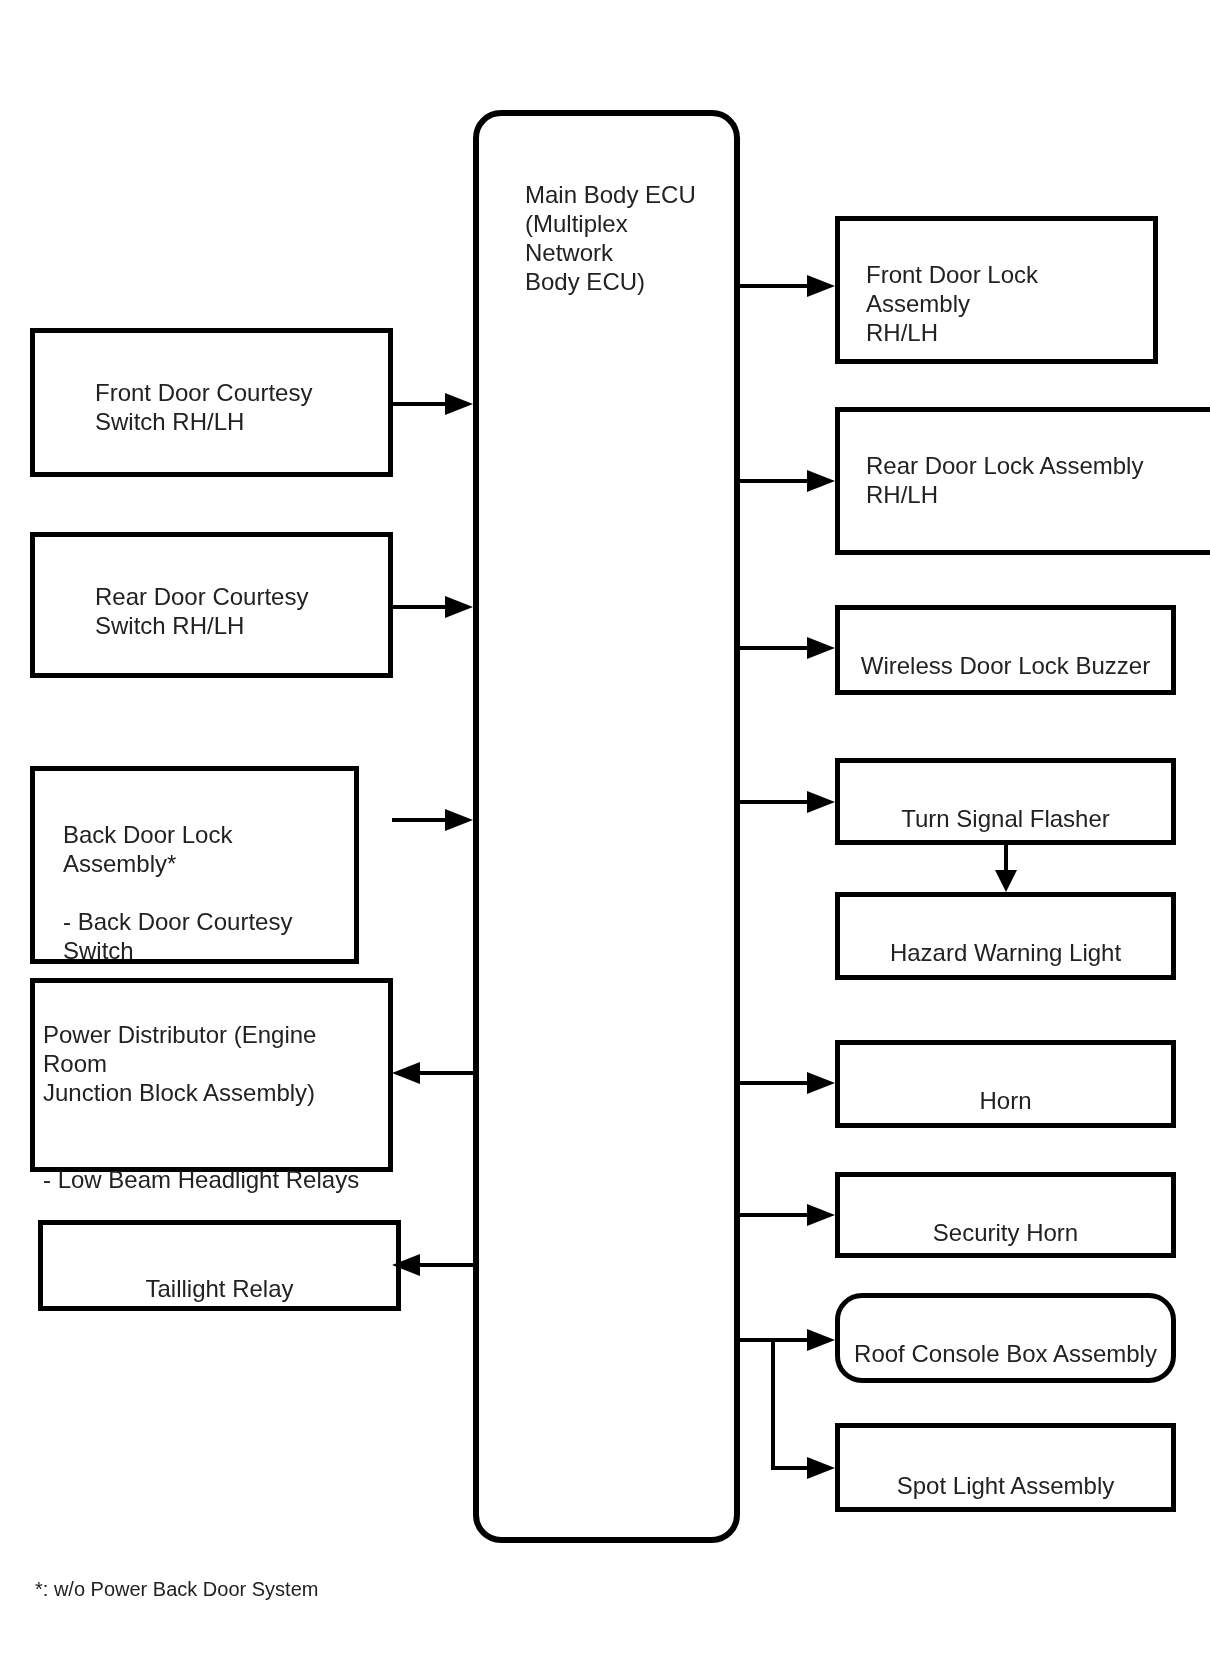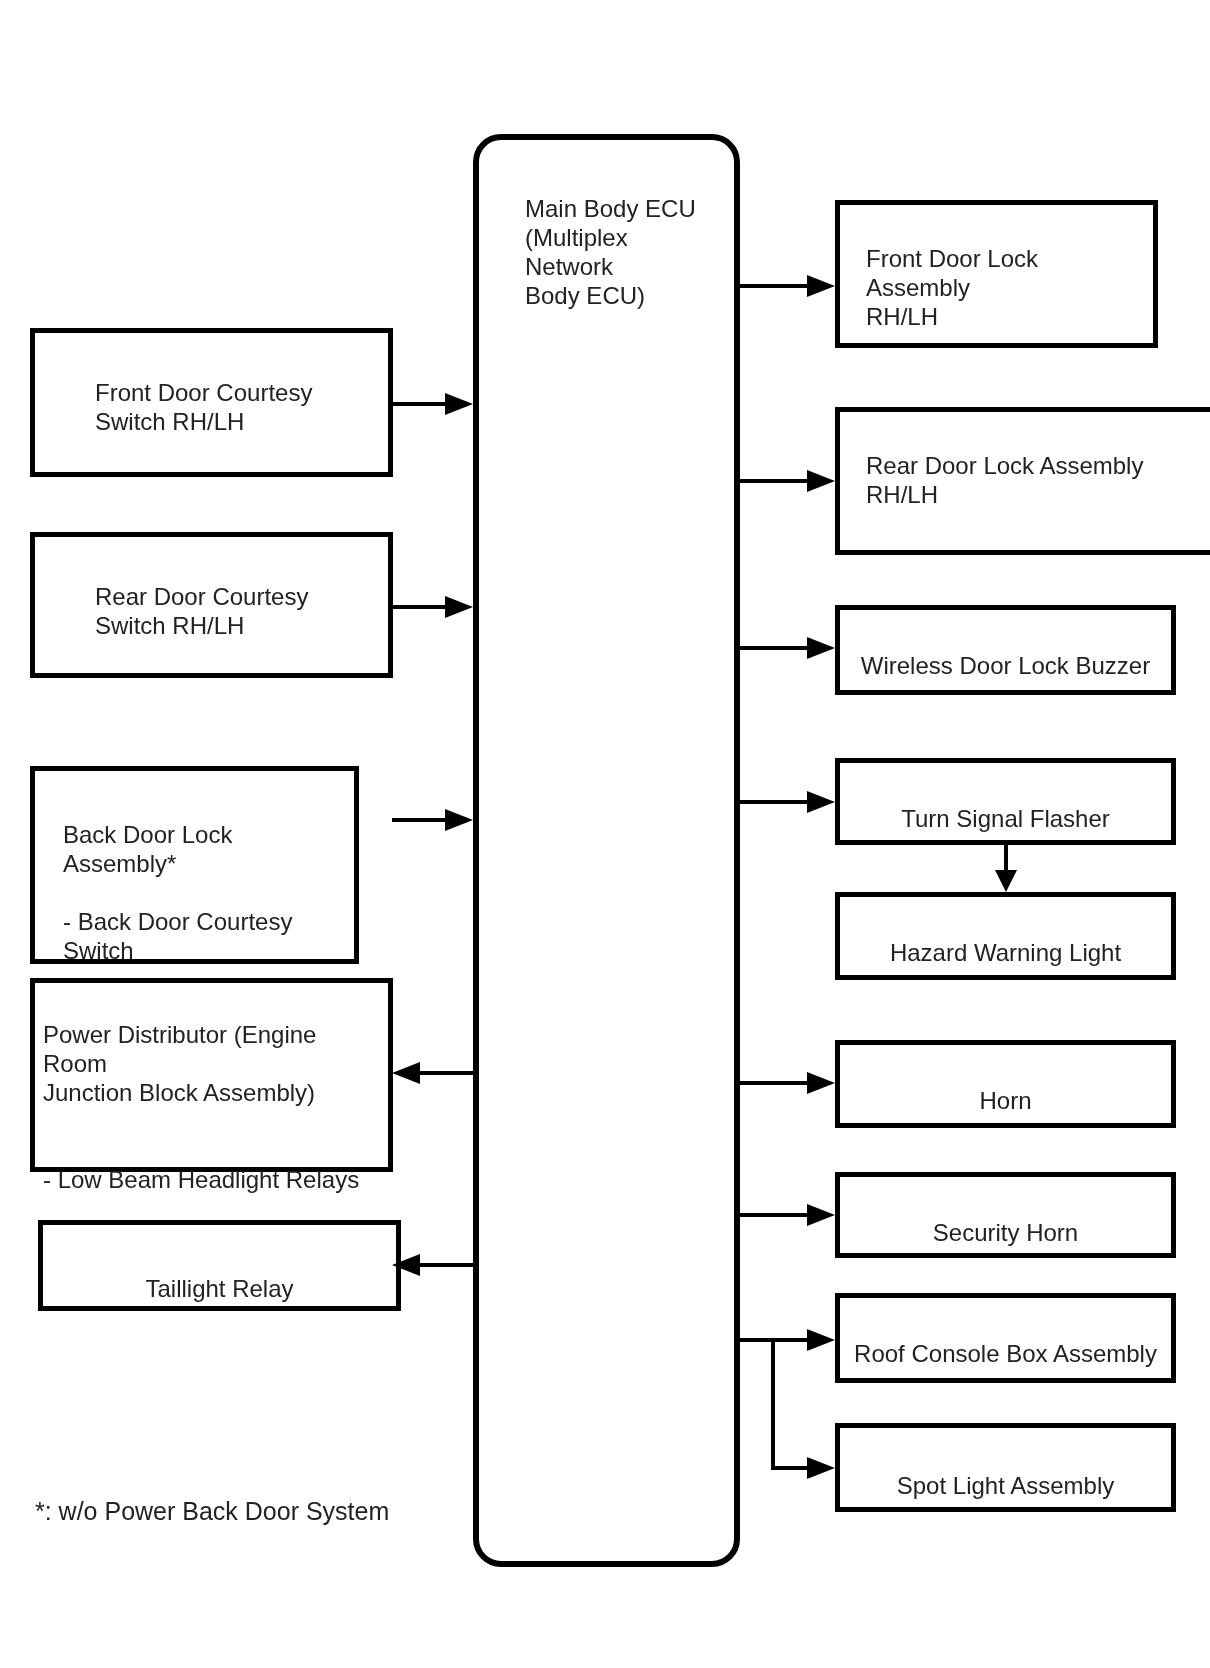--- a/index.html
+++ b/index.html
@@ -63,31 +63,31 @@
   .ah-d {
     position: absolute;
     width: 0; height: 0;
     border-top: 22px solid #000000;
     border-left: 11px solid transparent;
     border-right: 11px solid transparent;
   }
   .footnote {
     position: absolute;
     left: 35px;
-    top: 1496px;
-    font-size: 25px;
+    top: 1574px;
+    font-size: 20px;
     line-height: 30px;
   }
 </style>
 </head>
 <body>
 
 <div class="canvas">
 
-  <div class="ecu" style="left:473px; top:110px; width:267px; height:1433px; padding:25px 18px 0 46px;margin-top:24px;">
+  <div class="ecu" style="left:473px; top:110px; width:267px; height:1433px; padding:35px 18px 0 46px;">
     <span>Main Body ECU
 (Multiplex Network
 Body ECU)</span>
   </div>
 
   <div class="box" style="left:30px; top:328px; width:363px; height:149px; padding:16px 20px 0 60px;">
     <span>Front Door Courtesy
 Switch RH/LH</span>
   </div>
 
@@ -108,21 +108,21 @@
 Junction Block Assembly)
 
 
 - Low Beam Headlight Relays</span>
   </div>
 
   <div class="box center" style="left:30px; top:1220px; width:363px; height:91px; padding:20px 0 0 0;margin-left:8px;">
     <span>Taillight Relay</span>
   </div>
 
-  <div class="box" style="left:835px; top:200px; width:323px; height:148px; padding:10px 12px 0 26px;">
+  <div class="box" style="left:835px; top:216px; width:323px; height:148px; padding:10px 12px 0 26px;">
     <span>Front Door Lock Assembly
 RH/LH</span>
   </div>
 
   <div class="box" style="left:835px; top:407px; width:395px; height:148px; padding:10px 12px 0 26px;">
     <span>Rear Door Lock Assembly
 RH/LH</span>
   </div>
 
   <div class="box center" style="left:835px; top:605px; width:341px; height:90px; padding:12px 0 0 0;">
@@ -138,21 +138,21 @@
   </div>
 
   <div class="box center" style="left:835px; top:1040px; width:341px; height:88px; padding:12px 0 0 0;">
     <span>Horn</span>
   </div>
 
   <div class="box center" style="left:835px; top:1172px; width:341px; height:86px; padding:12px 0 0 0;">
     <span>Security Horn</span>
   </div>
 
-  <div class="box center" style="left:835px; top:1293px; width:341px; height:90px; padding:12px 0 0 0;">
+  <div class="box center" style="left:835px; top:1293px; width:341px; height:90px; padding:12px 0 0 0;border-radius:27px;">
     <span>Roof Console Box Assembly</span>
   </div>
 
   <div class="box center" style="left:835px; top:1423px; width:341px; height:89px; padding:14px 0 0 0;">
     <span>Spot Light Assembly</span>
   </div>
 
   <div class="hline" style="left:392px; top:402px; width:53px;"></div>
   <div class="ah-r" style="left:445px; top:393px;"></div>
 

